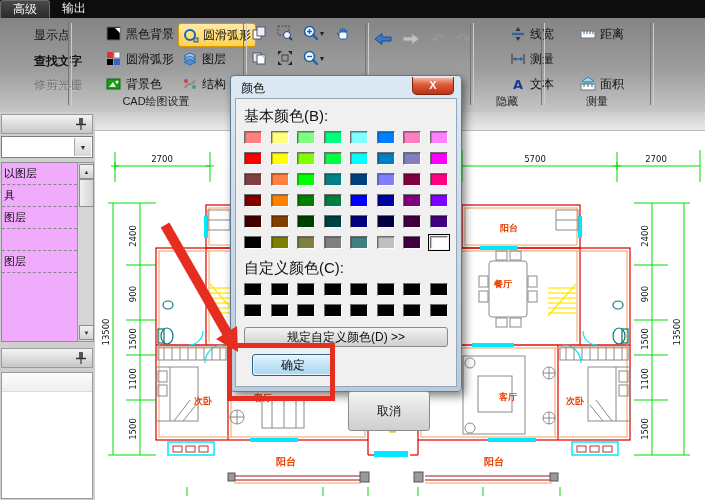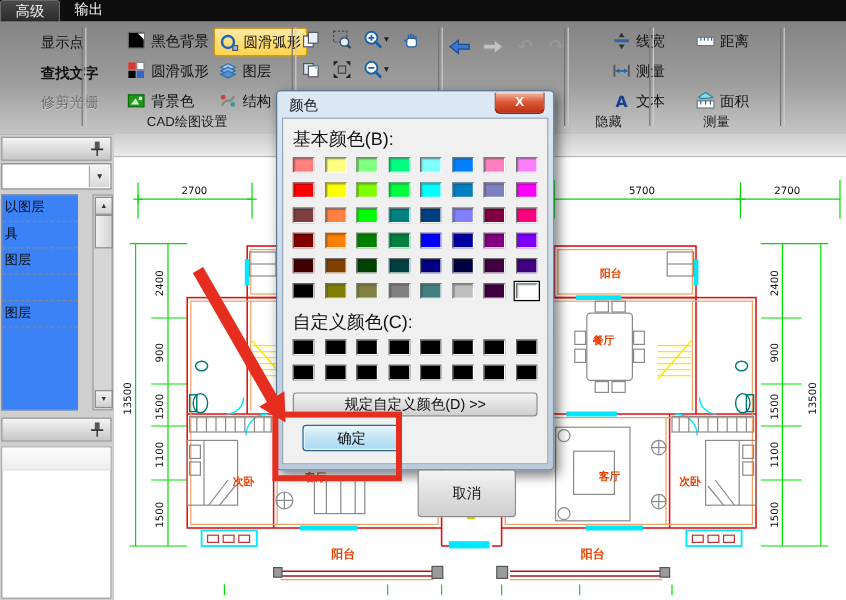--- a/index.html
+++ b/index.html
@@ -22,21 +22,21 @@
   .tool{position:absolute;width:22px;height:22px;display:flex;align-items:center;justify-content:center;}
   .caret{position:absolute;width:10px;height:22px;display:flex;align-items:center;justify-content:center;font-size:7px;color:#222;}
   .glyphbtn{position:absolute;width:24px;height:22px;font-size:16px;display:flex;align-items:center;justify-content:center;color:#9a9a9a;}
 
   
   .sidebar{position:absolute;left:0;top:112px;width:95px;height:388px;background:#cfcfcf;border-right:1px solid #7c7c7c;}
   .panel-head{position:absolute;left:1px;width:92px;height:20px;background:linear-gradient(#f4f4f4,#c7c7c7);border:1px solid #9a9a9a;box-sizing:border-box;}
   .pin{position:absolute;right:4px;top:2px;width:14px;height:14px;}
   .combo{position:absolute;left:1px;top:24px;width:92px;height:22px;background:#fff;border:1px solid #7f7f7f;box-sizing:border-box;}
   .combo .arrowbox{position:absolute;right:1px;top:1px;bottom:1px;width:16px;background:linear-gradient(#f4f4f4,#d8d8d8);border-left:1px solid #aaa;display:flex;align-items:center;justify-content:center;font-size:7px;color:#333;}
-  .sblist{position:absolute;left:1px;top:50px;width:64px;height:180px;background:#3b82f6;border:1px solid #8f8f8f;border-right:none;box-sizing:border-box;overflow:hidden;}
+  .sblist{position:absolute;left:1px;top:50px;width:76px;height:180px;background:#f0abfc;border:1px solid #8f8f8f;border-right:none;box-sizing:border-box;overflow:hidden;}
   .sblist .li{height:21px;line-height:21px;font-size:11px;color:#0d0d0d;border-bottom:1px dashed #878787;padding-left:2px;overflow:hidden;}
   .sbscroll{position:absolute;left:77px;top:50px;width:17px;height:180px;background:#d6d6d6;border:1px solid #979797;box-sizing:border-box;}
   .sarrow{position:absolute;left:1px;width:13px;height:13px;background:linear-gradient(#f2f2f2,#d2d2d2);border:1px solid #8e8e8e;font-size:6px;color:#333;display:flex;align-items:center;justify-content:center;}
   .sthumb{position:absolute;left:1px;top:16px;width:13px;height:26px;background:linear-gradient(90deg,#efefef,#d5d5d5);border:1px solid #8e8e8e;}
   .panel2-body{position:absolute;left:1px;top:260px;width:92px;height:127px;background:#fff;border:1px solid #9a9a9a;box-sizing:border-box;}
   .panel2-row{height:18px;background:linear-gradient(#fcfcfc,#efefef);border-bottom:1px solid #ddd;}
 
   
   .canvas{position:absolute;left:95px;top:112px;width:610px;height:388px;background:#fff;}
   .canvas-topstrip{position:absolute;left:0;top:0;width:610px;height:18px;background:linear-gradient(#cdcdcd,#e9e9e9);border-bottom:1px solid #bbb;}

